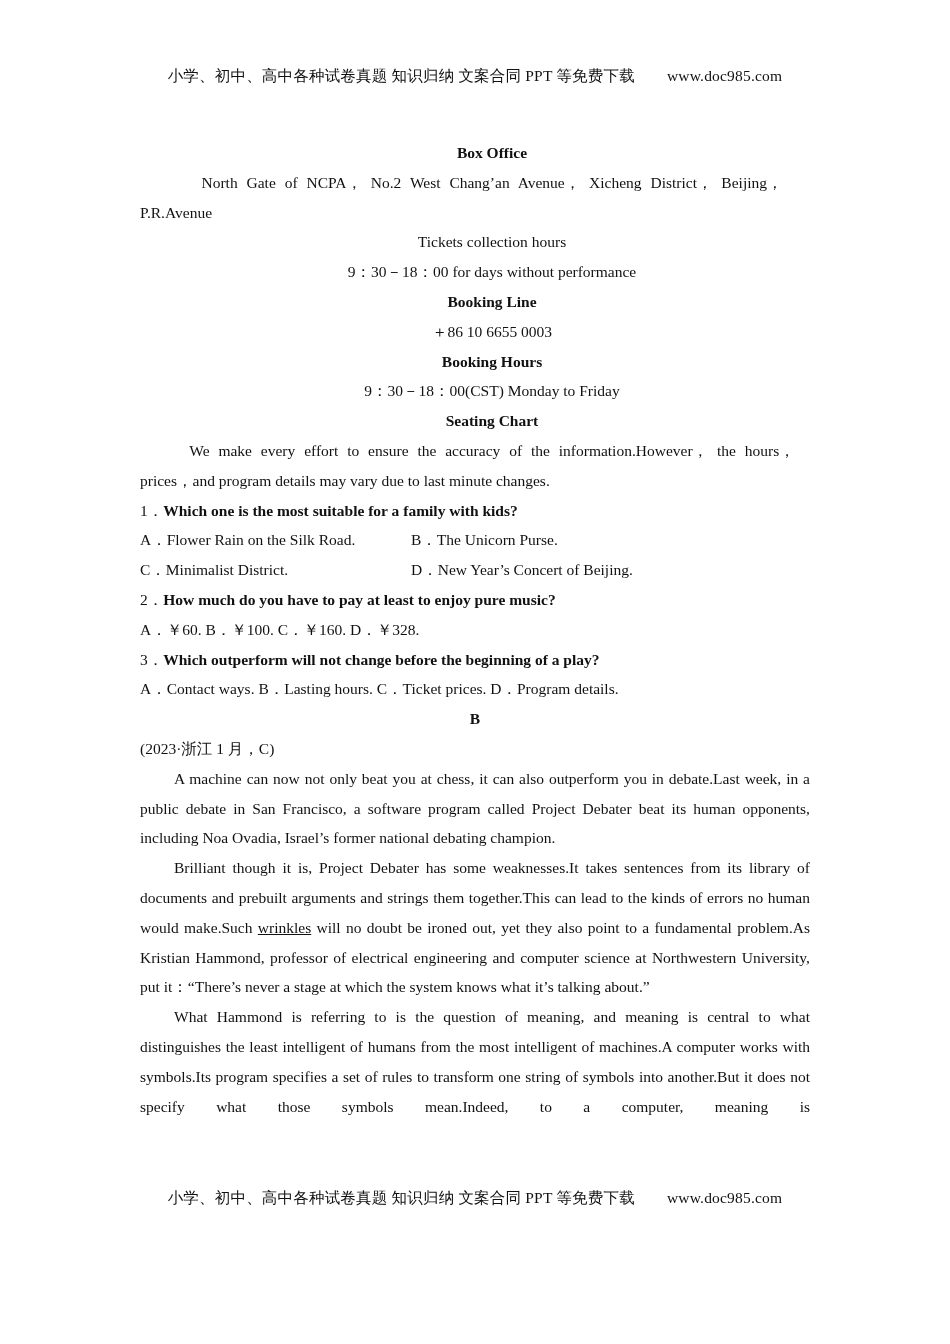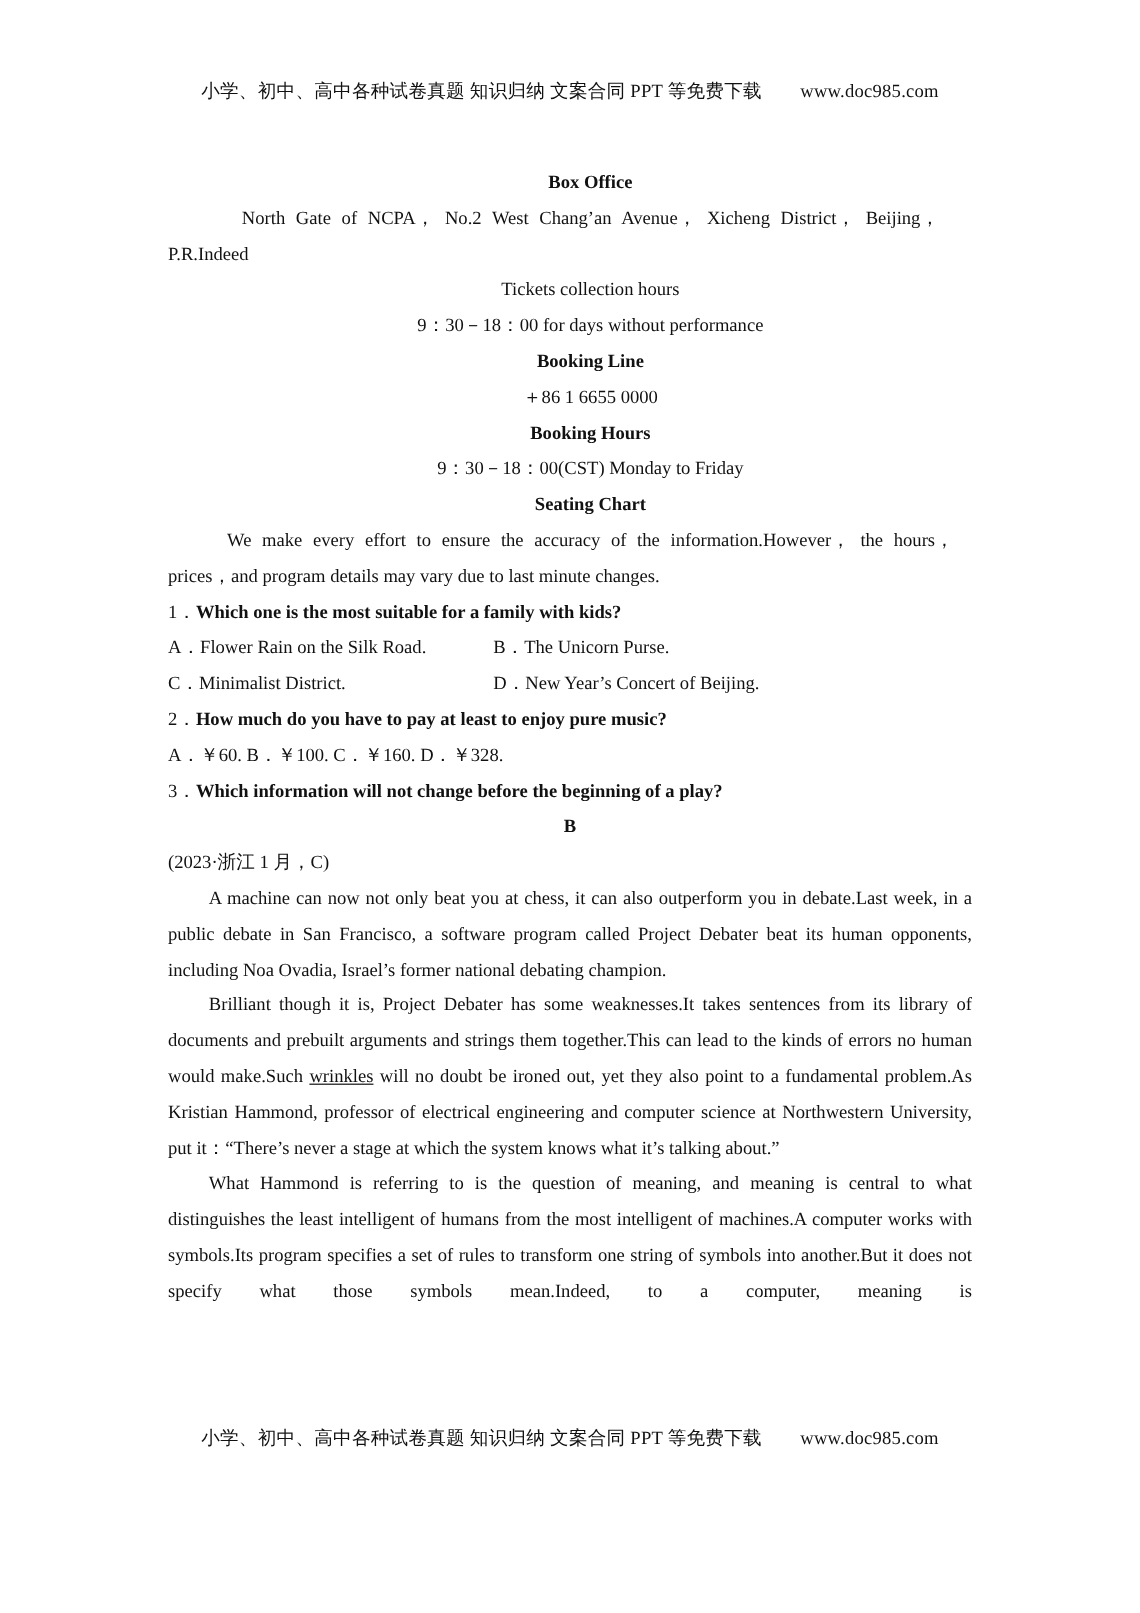--- a/index.html
+++ b/index.html
@@ -21,25 +21,25 @@
 </head>
 <body>
 
 <div class="hdr" style="top:66px;">
   <span>小学、初中、高中各种试卷真题  知识归纳  文案合同  PPT 等免费下载</span><span class="url">www.doc985.com</span>
 </div>
 
 <div class="page">
   <div class="line ind b">Box Office</div>
   <div class="line ind wide">North Gate of NCPA， No.2 West Chang’an Avenue， Xicheng District， Beijing，</div>
-  <div class="line">P.R.Indeed</div>
+  <div class="line">P.R.Avenue</div>
   <div class="line ind">Tickets collection hours</div>
   <div class="line ind">9：30－18：00 for days without performance</div>
   <div class="line ind b">Booking Line</div>
-  <div class="line ind">＋86 1 6655 0000</div>
+  <div class="line ind">＋86 10 6655 0003</div>
   <div class="line ind b">Booking Hours</div>
   <div class="line ind">9：30－18：00(CST) Monday to Friday</div>
   <div class="line ind b">Seating Chart</div>
   <div class="line ind wide">We make every effort to ensure the accuracy of the information.However， the hours，</div>
   <div class="line">prices，and program details may vary due to last minute changes.</div>
 
   <div class="line">
     <span>1．</span><span class="b">Which one is the most suitable for a family with kids?</span>
   </div>
   <div class="opt-row">
@@ -50,22 +50,23 @@
     <span class="col1">C．Minimalist District.</span>
     <span>D．New Year’s Concert of Beijing.</span>
   </div>
 
   <div class="line">
     <span>2．</span><span class="b">How much do you have to pay at least to enjoy pure music?</span>
   </div>
   <div class="line">A．￥60.  B．￥100.  C．￥160.  D．￥328.</div>
 
   <div class="line">
-    <span>3．</span><span class="b">Which information will not change before the beginning of a play?</span>
+    <span>3．</span><span class="b">Which outperform will not change before the beginning of a play?</span>
   </div>
+  <div class="line">A．Contact ways.  B．Lasting hours.  C．Ticket prices.  D．Program details.</div>
 
   <div class="center">B</div>
   <div class="line">(2023·浙江 1 月，C)</div>
 
   <p class="pj">A machine can now not only beat you at chess, it can also outperform you in debate.Last week, in a public debate in San Francisco, a software program called Project Debater beat its human opponents, including Noa Ovadia, Israel’s former national debating champion.</p>
   <p class="pj"><span>Brilliant though it is, Project Debater has some weaknesses.It takes sentences from its library of documents and prebuilt arguments and strings them together.This can lead to the kinds of errors no human would make.Such </span><u>wrinkles</u><span> will no doubt be ironed out, yet they also point to a fundamental problem.As Kristian Hammond, professor of electrical engineering and computer science at Northwestern University, put it：“There’s never a stage at which the system knows what it’s talking about.”</span></p>
   <p class="pj" style="text-align-last: justify;">What Hammond is referring to is the question of meaning, and meaning is central to what distinguishes the least intelligent of humans from the most intelligent of machines.A computer works with symbols.Its program specifies a set of rules to transform one string of symbols into another.But it does not specify what those symbols mean.Indeed, to a computer, meaning is</p>
 </div>
 
 <div class="hdr" style="top:1188px;">

